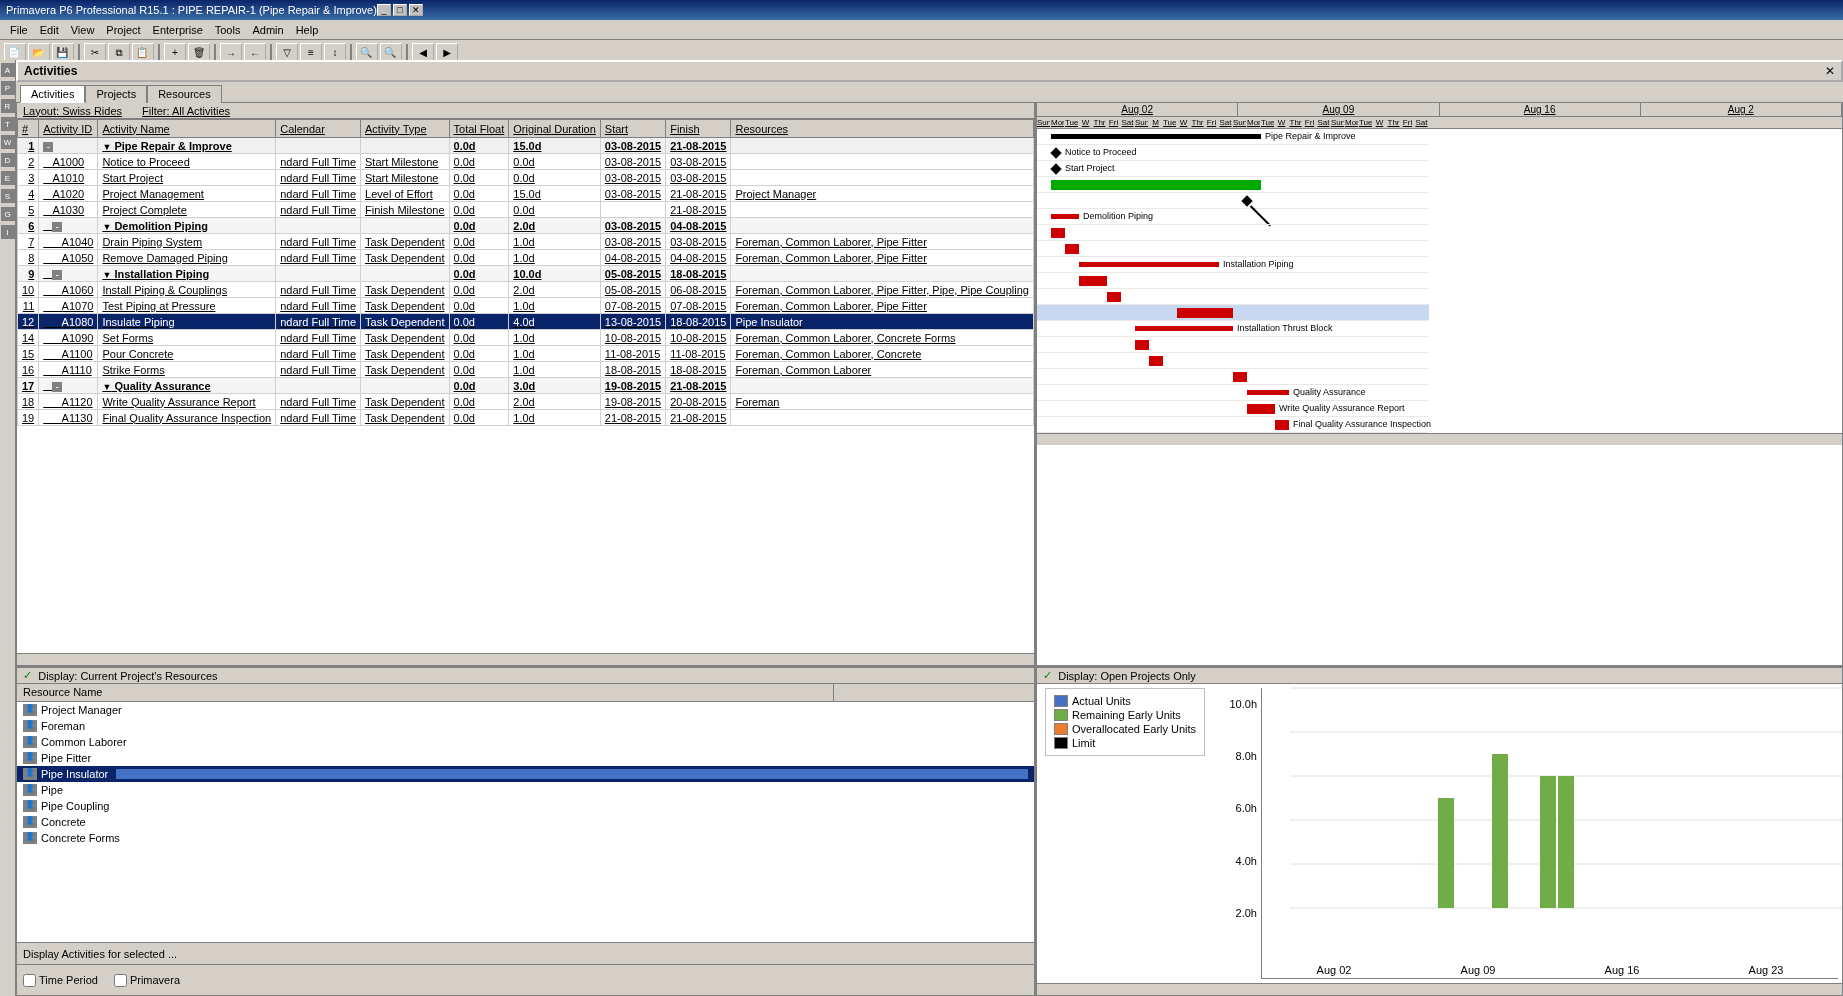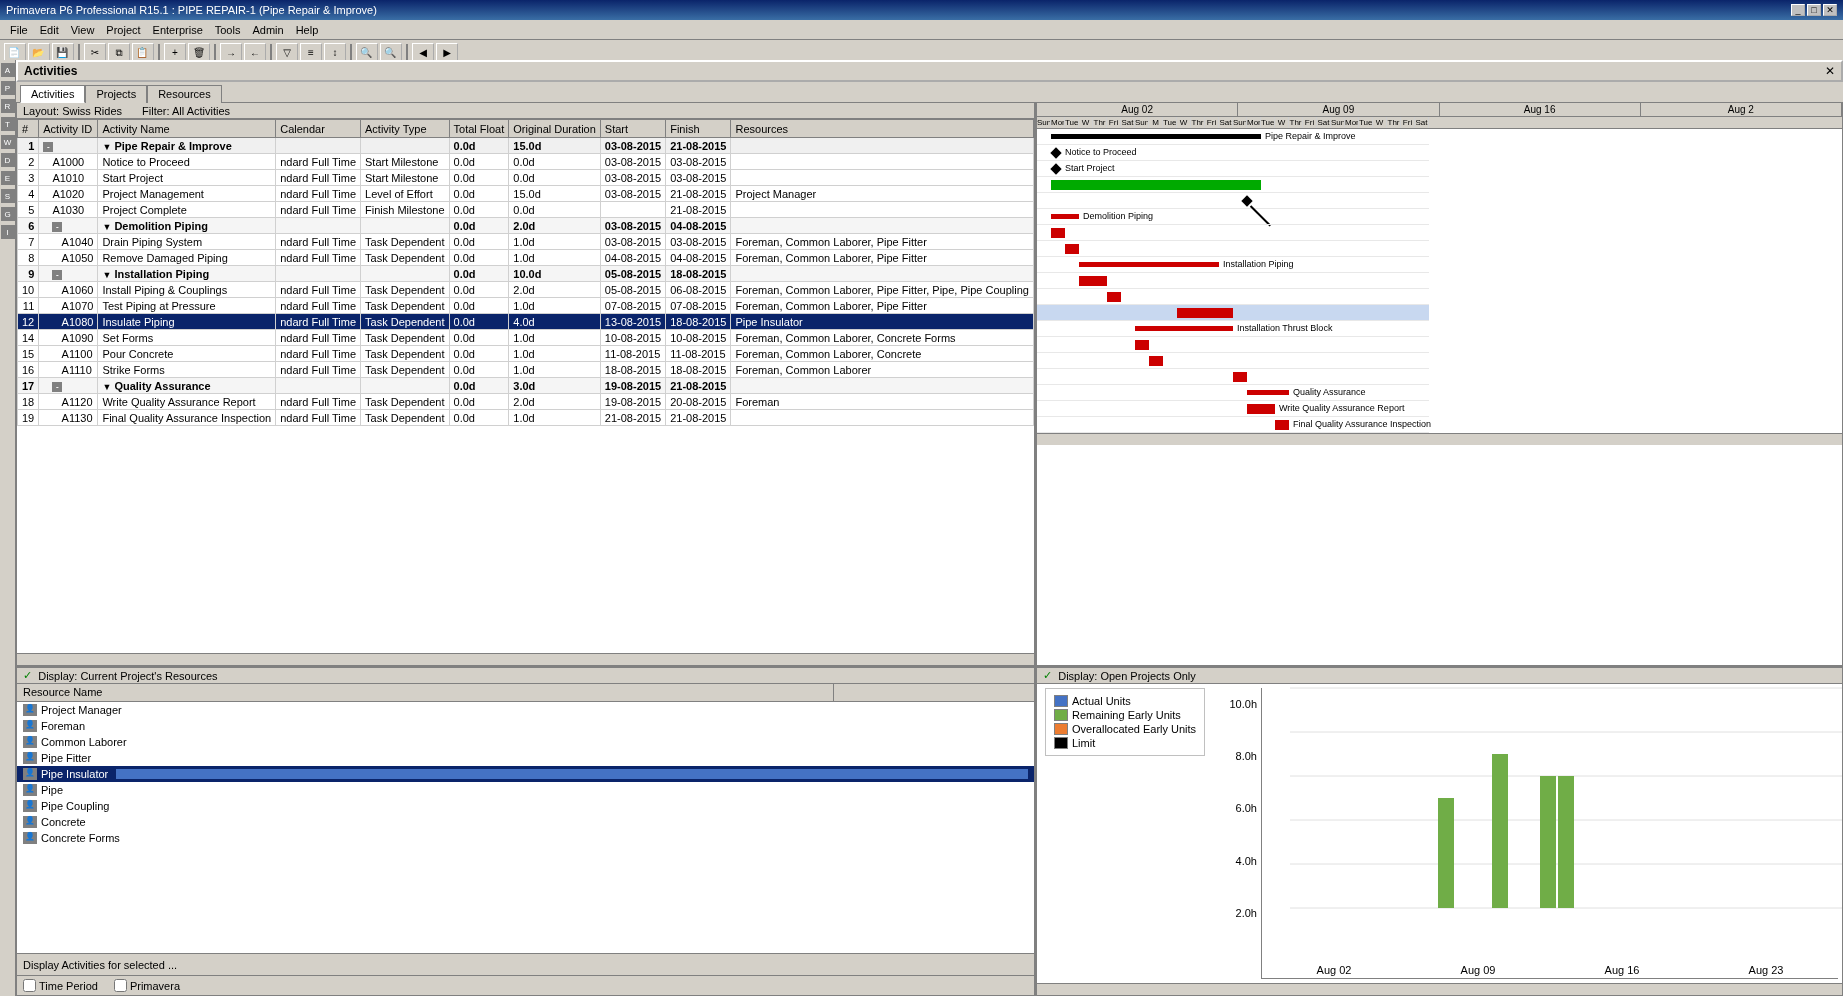--- a/index.html
+++ b/index.html
@@ -5,21 +5,20 @@
     * { box-sizing: border-box; margin: 0; padding: 0; font-family: 'Arial', sans-serif; font-size: 11px; }
     body { background: #c0c0c0; overflow: hidden; width: 1843px; height: 996px; }
     
     
     .title-bar {
       background: linear-gradient(to bottom, #0a246a, #3a6ea5);
       color: white;
       padding: 2px 6px;
       font-size: 11px;
       display: flex;
-      justify-content: space-between;
       align-items: center;
       height: 20px;
     }
     .title-bar-controls { display: flex; gap: 2px; }
     .title-btn { background: #c0c0c0; border: 1px outset #fff; width: 14px; height: 12px; font-size: 9px; cursor: pointer; display: flex; align-items: center; justify-content: center; }
     
     
     .menu-bar {
       background: #d4d0c8;
       border-bottom: 1px solid #808080;
@@ -393,21 +392,21 @@
   </div>
 
   <div class="tabs">
     <div class="tab active">Activities</div>
     <div class="tab">Projects</div>
     <div class="tab">Resources</div>
   </div>
 
   <div style="display:flex; flex-direction:column; flex:1; border:1px solid #808080; background:white;">
 
-    <div style="display:flex; flex:1; overflow:hidden;">
+    <div style="display:flex; flex:1; overflow:hidden;text-decoration:underline;">
 
       <div class="table-area">
         <div class="layout-info">
           <span>Layout: Swiss Rides</span>
           <span>Filter: All Activities</span>
         </div>
         <div class="gantt-table">
           <table>
             <thead>
               <tr>
@@ -818,21 +817,21 @@
             <div class="resource-item">
     <span style="display:inline-block;width:14px;height:12px;background:#808080;font-size:8px;color:white;text-align:center;">👤</span>
     <span>Concrete Forms</span>
 
   </div>
           </div>
 
         <div class="footer">
           <span>Display Activities for selected ...</span>
         </div>
-        <div style="background:#d4d0c8; padding:2px 6px; display:flex; gap:16px; border-top:1px solid #808080; height:20px; align-items:center;">
+        <div style="background:#d4d0c8; padding:2px 6px; display:flex; gap:16px; border-top:1px solid #808080; height:31px; align-items:center;">
           <label class="checkbox-label">
             <input type="checkbox" style="">
             <span>Time Period</span>
           </label>
           <label class="checkbox-label">
             <input type="checkbox" style="">
             <span>Primavera</span>
           </label>
         </div>
       </div>

